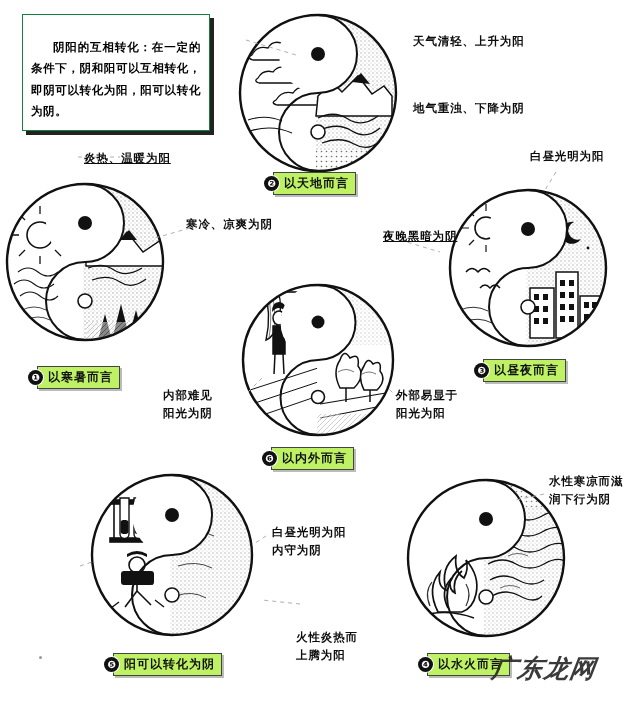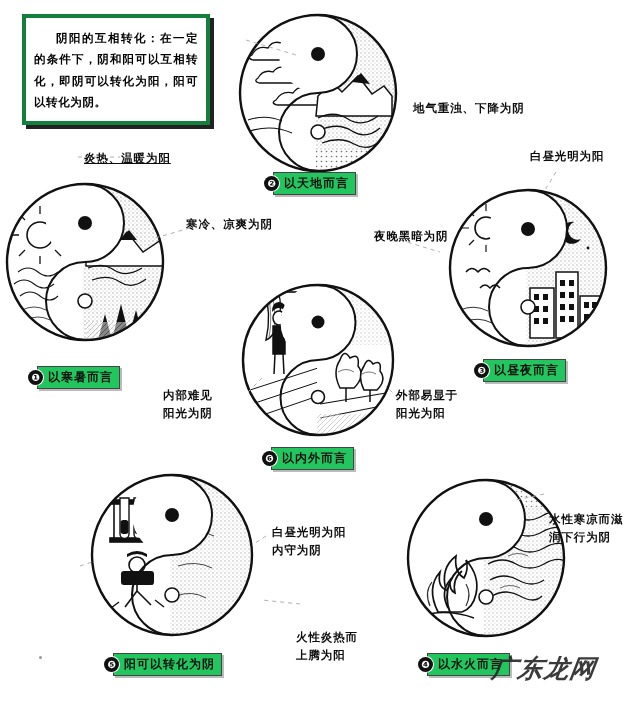--- a/index.html
+++ b/index.html
@@ -10,24 +10,24 @@
     color:#111;
     overflow:hidden;
     position:relative;
   }
   #stage{position:absolute;left:0;top:0;width:640px;height:702px;}
 
   
   .caption-box{
     position:absolute;
     left:22px;top:14px;width:188px;
-    border:4px solid #15803d;
+    border:1px solid #15803d;
     background:#fff;
     box-shadow:4px 4px 0 #222;
-    padding:10px 8px 8px 8px;
+    padding:22px 8px 8px 8px;
     box-sizing:border-box;
   }
   .caption-text{
     font-size:11.5px;
     line-height:1.85;
     font-weight:bold;
     letter-spacing:.6px;
     text-indent:22px;
     text-align:justify;
     color:#000;
@@ -43,21 +43,21 @@
     width:15px;height:15px;border-radius:50%;
     background:#111;color:#fff;
     font-size:10px;line-height:15px;text-align:center;
     font-weight:bold;
     position:relative;z-index:3;
     margin-right:-6px;
     box-shadow:0 0 0 1px #fff;
   }
   .chip .lbl{
     border:1.5px solid #444;
-    background:#22c55e;
+    background:#bef264;
     padding:2px 6px 2px 10px;
     font-size:12px;font-weight:bold;
     letter-spacing:1px;
     box-shadow:2px 2px 0 #bbb;
   }
 
   
   .ann{
     position:absolute;
     font-size:11.5px;
@@ -499,36 +499,37 @@
       <path d="M266 536 L252 545"></path>
       <path d="M300 604 L262 600"></path>
       <path d="M544 494 L516 500"></path>
       <path d="M80 566 L92 562"></path>
     </g>
   </svg>
 
   <div class="ann" style="left:84px;top:150px;text-decoration:underline;">炎热、温暖为阳</div>
   <div class="ann" style="left:186px;top:216px;">寒冷、凉爽为阴</div>
 
+  <div class="ann" style="left:413px;top:33px;">天气清轻、上升为阳</div>
   <div class="ann" style="left:413px;top:100px;">地气重浊、下降为阴</div>
 
   <div class="ann" style="left:530px;top:148px;">白昼光明为阳</div>
-  <div class="ann" style="left:374px;top:228px;">夜晚黑暗为阴</div>
+  <div class="ann" style="left:383px;top:228px;text-decoration:underline;">夜晚黑暗为阴</div>
 
   <div class="ann" style="left:163px;top:387px;">内部难见
 阳光为阴</div>
   <div class="ann" style="left:396px;top:387px;">外部易显于
 阳光为阳</div>
 
   <div class="ann" style="left:272px;top:524px;">白昼光明为阳
 内守为阴</div>
 
   <div class="ann" style="left:296px;top:604px;margin-top:25px;">火性炎热而
 上腾为阳</div>
-  <div class="ann" style="left:549px;top:473px;margin-top:38px;">水性寒凉而滋
+  <div class="ann" style="left:549px;top:473px;">水性寒凉而滋
 润下行为阴</div>
 
   <div class="chip" style="left:28px;top:366px;">
     <div class="num">❶</div>
     <div class="lbl">以寒暑而言</div>
   </div>
 
   <div class="chip" style="left:264px;top:172px;">
     <div class="num">❷</div>
     <div class="lbl">以天地而言</div>

